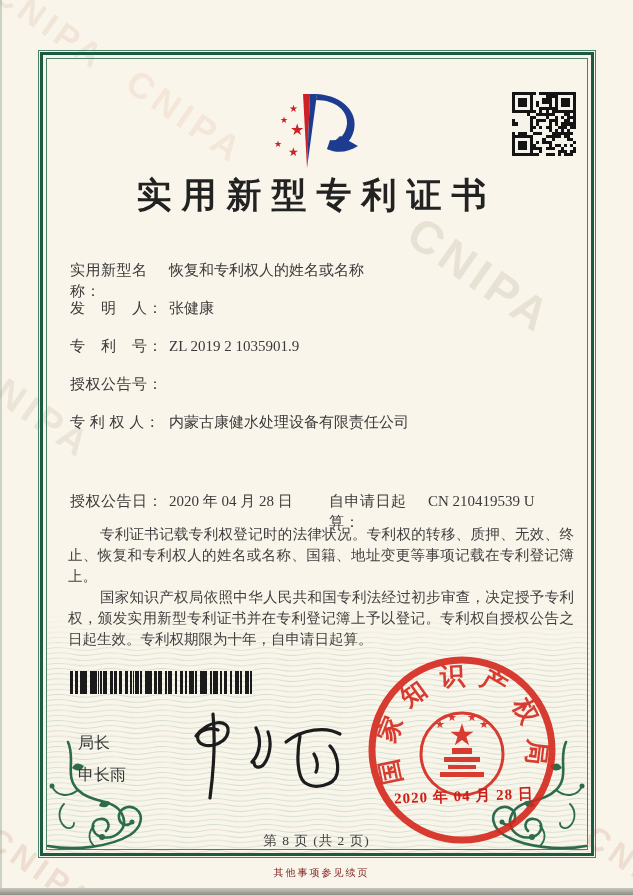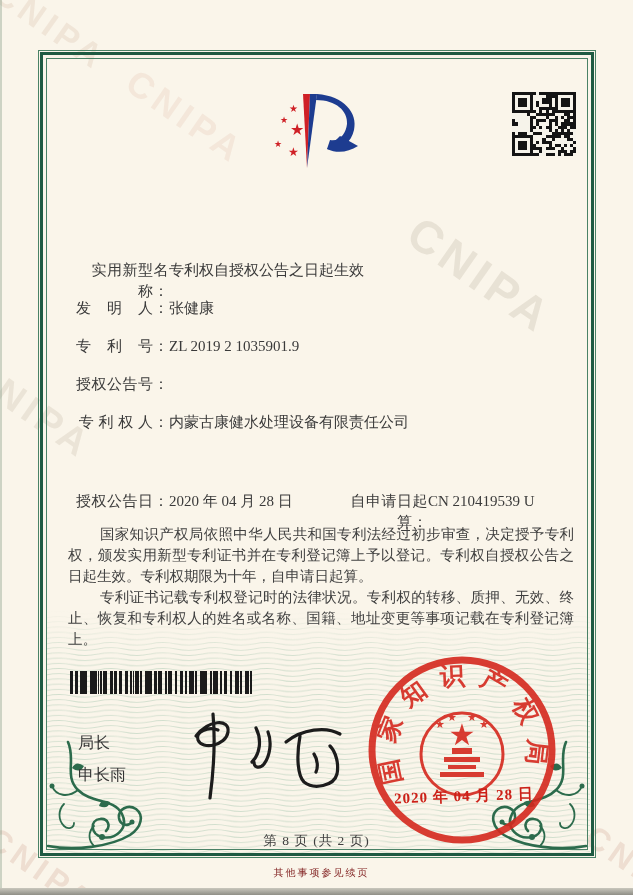--- a/index.html
+++ b/index.html
@@ -23,21 +23,21 @@
   .cert-no{position:absolute;left:70px;top:92px;font-size:15px;letter-spacing:1px;color:#444;}
   .logo{position:absolute;left:270px;top:86px;width:104px;height:88px;}
   .logo .star{position:absolute;color:#cf2026;line-height:1;}
   .qr{position:absolute;left:512px;top:92px;width:64px;height:64px;background:#f6f3ea;
       display:grid;grid-template-columns:repeat(21,1fr);grid-template-rows:repeat(21,1fr);}
   .qr i{display:block;}
   .title{position:absolute;left:0;top:172px;width:100%;text-align:center;
          font-size:35px;font-weight:700;letter-spacing:10px;color:#222;}
   
   .row{position:absolute;left:70px;font-size:15px;color:#3a3a3a;display:flex;line-height:21px;}
-  .row .lbl{width:99px;flex:none;letter-spacing:.5px;text-align:right;}
+  .row .lbl{width:99px;flex:none;letter-spacing:.5px;}
   .row .val{white-space:pre-wrap;}
   .row .val-wrap{width:420px;}
   .row .val-fixed{width:160px;flex:none;}
   
   .body-text{position:absolute;left:68px;top:524px;width:506px;font-size:14.5px;
              line-height:21px;text-align:justify;color:#3f3f3f;}
   .body-text p{margin:0;text-indent:2.2em;}
   
   .barcode{position:absolute;left:70px;top:671px;width:182px;height:23px;
     background:
@@ -580,24 +580,25 @@
       <i style="background:#141414"></i>
       <i style=""></i>
       <i style="background:#141414"></i>
       <i style=""></i>
       <i style="background:#141414"></i>
       <i style="background:#141414"></i>
       <i style="background:#141414"></i>
       <i style=""></i>
     </div>
 
+  <div class="title">实用新型专利证书</div>
 
   <div class="row" style="top:260px;">
     <span class="lbl">实用新型名称：</span>
-    <span class="val">专利权自授权公告之日起生效</span>
+    <span class="val">恢复和专利权人的姓名或名称</span>
   </div>
   <div class="row" style="top:298px;">
     <span class="lbl">发　明　人：</span>
     <span class="val">张健康</span>
   </div>
   <div class="row" style="top:336px;">
     <span class="lbl">专　利　号：</span>
     <span class="val">ZL 2019 2 1035901.9</span>
   </div>
   <div class="row" style="top:374px;">
@@ -608,22 +609,22 @@
     <span class="val">内蒙古康健水处理设备有限责任公司</span>
   </div>
   <div class="row" style="top:491px;">
     <span class="lbl">授权公告日：</span>
     <span class="val val-fixed">2020 年 04 月 28 日</span>
     <span class="lbl">自申请日起算：</span>
     <span class="val">CN 210419539 U</span>
   </div>
 
   <div class="body-text">
+    <p>专利证书记载专利权登记时的法律状况。专利权的转移、质押、无效、终止、恢复和专利权人的姓名或名称、国籍、地址变更等事项记载在专利登记簿上。</p>
     <p>国家知识产权局依照中华人民共和国专利法经过初步审查，决定授予专利权，颁发实用新型专利证书并在专利登记簿上予以登记。专利权自授权公告之日起生效。专利权期限为十年，自申请日起算。</p>
-    <p>专利证书记载专利权登记时的法律状况。专利权的转移、质押、无效、终止、恢复和专利权人的姓名或名称、国籍、地址变更等事项记载在专利登记簿上。</p>
   </div>
 
   <div class="barcode"></div>
 
   <div class="sig-title">局长</div>
   <div class="sig-name">申长雨</div>
   <svg class="sig-hand" width="185" height="100" viewBox="0 0 185 100">
     <g fill="none" stroke="#1c1c1c" stroke-width="3.2" stroke-linecap="round">
       <path d="M28 30 C 40 14 62 12 60 26 C 58 40 34 44 30 34 C 27 26 40 20 50 24"></path>
       <path d="M45 8 C 47 30 46 62 42 92"></path>

